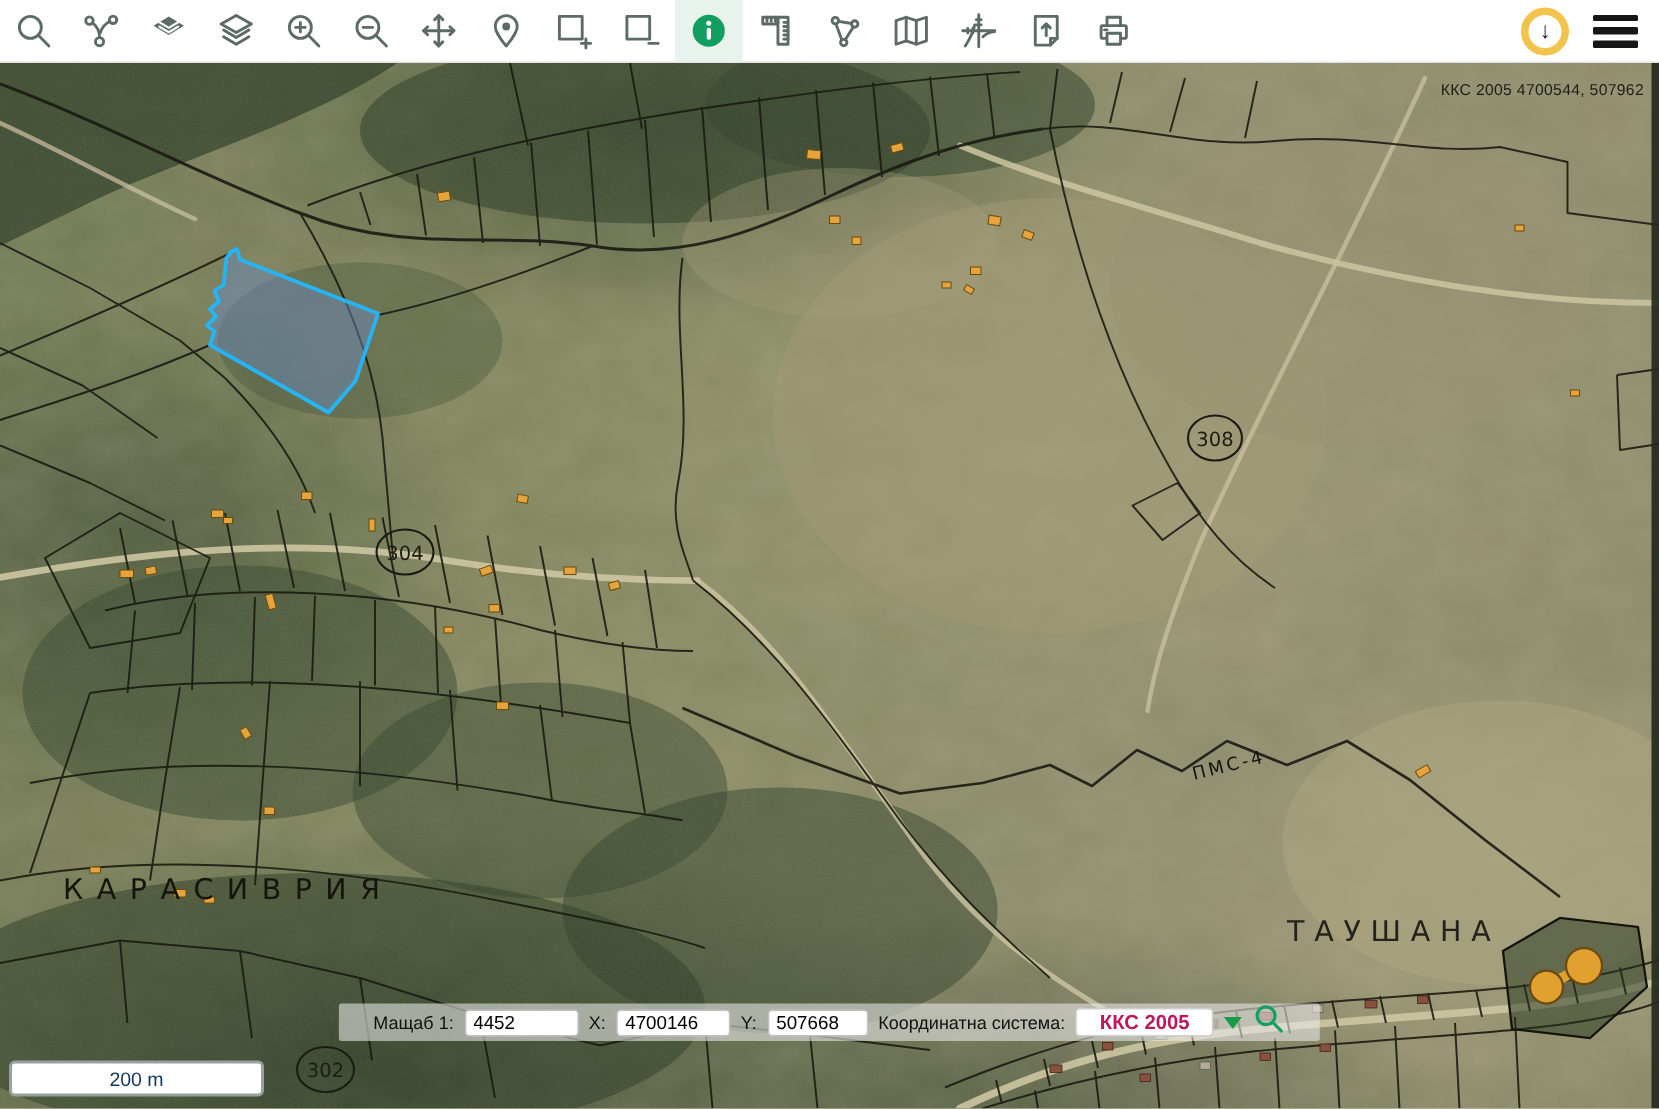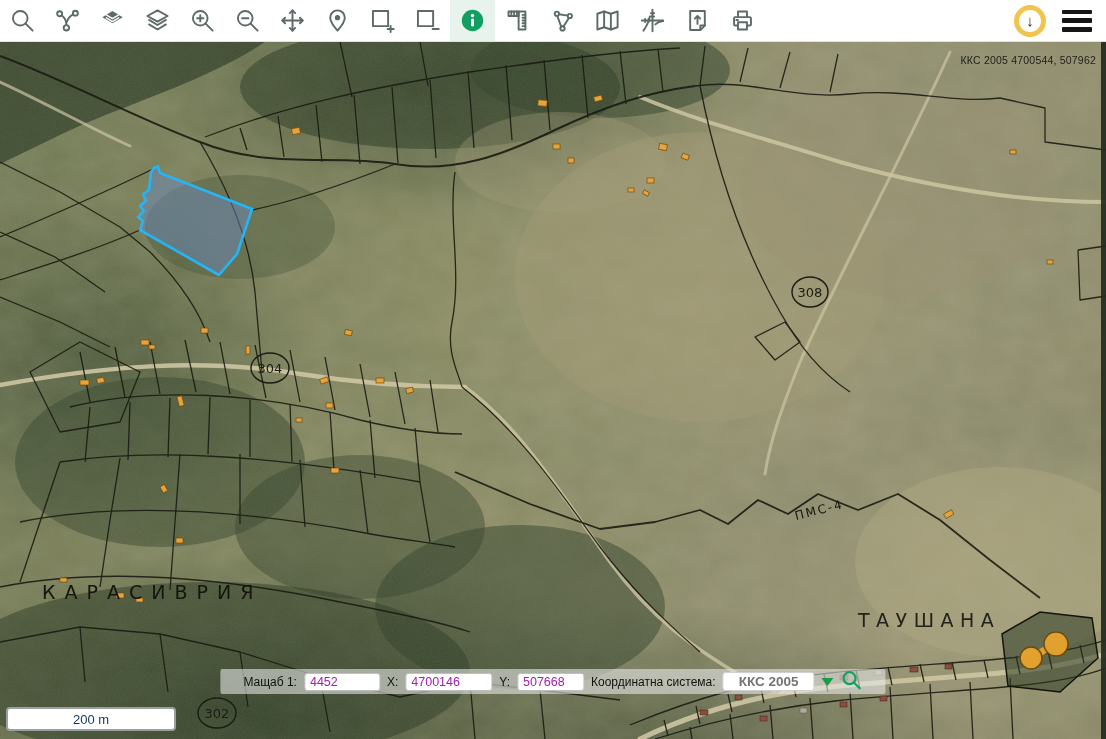--- a/index.html
+++ b/index.html
@@ -30,22 +30,22 @@
       linear-gradient(100deg, #6e744e, #89895f 40%, #968f70 72%, #8e8967);
   }
   .map svg.mapcanvas { position:absolute; inset:0; }
 
   .coord-readout { position:absolute; top:12px; right:10px; font-size:10.5px; color:#1e1e1a; letter-spacing:.2px; pointer-events:none;text-align:center; }
 
   
   .coordbar { position:absolute; left:50%; transform:translateX(-50%); bottom:45px; height:25px;
     background:rgba(235,235,235,.58); border-radius:2px; display:flex; align-items:center; gap:7px; padding:0 23px; }
   .coordbar .lbl { font-size:12px; color:#111; white-space:nowrap; }
-  .coordbar input { height:18px; border:1px solid #c0c0c0; border-radius:3px; background:#fff; font-size:12.5px; padding:0 5px; font-family:"Liberation Sans", sans-serif; color:#a21caf; outline:none; }
-  .inp-scale { width:76px; } .inp-x { width:87px; } .inp-y { width:67px; }
+  .coordbar input { height:18px; border:1px solid #c0c0c0; border-radius:3px; background:#fff; font-size:12.5px; padding:0 5px; font-family:"Liberation Sans", sans-serif; color:#000000; outline:none; }
+  .inp-scale { width:76px; } .inp-x { width:76px; } .inp-y { width:67px; }
   .crs-select { height:19px; min-width:92px; background:#fff; border:1px solid #cfcfcf; border-radius:3px; display:flex; align-items:center; justify-content:center; font-size:13.5px; font-weight:700; cursor:pointer; }
   .crs-caret { width:0; height:0; border-left:6px solid transparent; border-right:6px solid transparent; border-top:8px solid #1a9b45; cursor:pointer; }
   .coordbar .go svg { width:22px; height:22px; stroke:#14a061; stroke-width:2.4; fill:none; stroke-linecap:round; cursor:pointer; }
 
   
   .scalebar { position:absolute; left:6px; bottom:8px; width:170px; height:24px; background:#fff; border:2px solid #9aa0a0; border-radius:4px; display:flex; align-items:center; justify-content:center; font-size:13px; color:#14365c; }
 </style>
 </head>
 <body>
 
@@ -345,21 +345,21 @@
     <div class="coord-readout">ККС 2005 4700544, 507962</div>
 
     <div class="coordbar">
       <span class="lbl">Мащаб 1:</span>
       <input class="inp-scale" type="text" value="4452" style="">
       <span class="lbl">X:</span>
       <input class="inp-x" type="text" value="4700146" style="">
       <span class="lbl">Y:</span>
       <input class="inp-y" type="text" value="507668" style="">
       <span class="lbl">Координатна система:</span>
-      <div class="crs-select" style="color:#737373;">ККС 2005</div>
+      <div class="crs-select" style="color:#be185d;">ККС 2005</div>
       <div class="crs-caret"></div>
       <div class="go">
         <svg viewBox="0 0 24 24">
             <circle cx="10" cy="10" r="6.5" fill="none"></circle>
             <line x1="15" y1="15" x2="21" y2="21"></line>
           </svg>
       </div>
     </div>
 
     <div class="scalebar">

